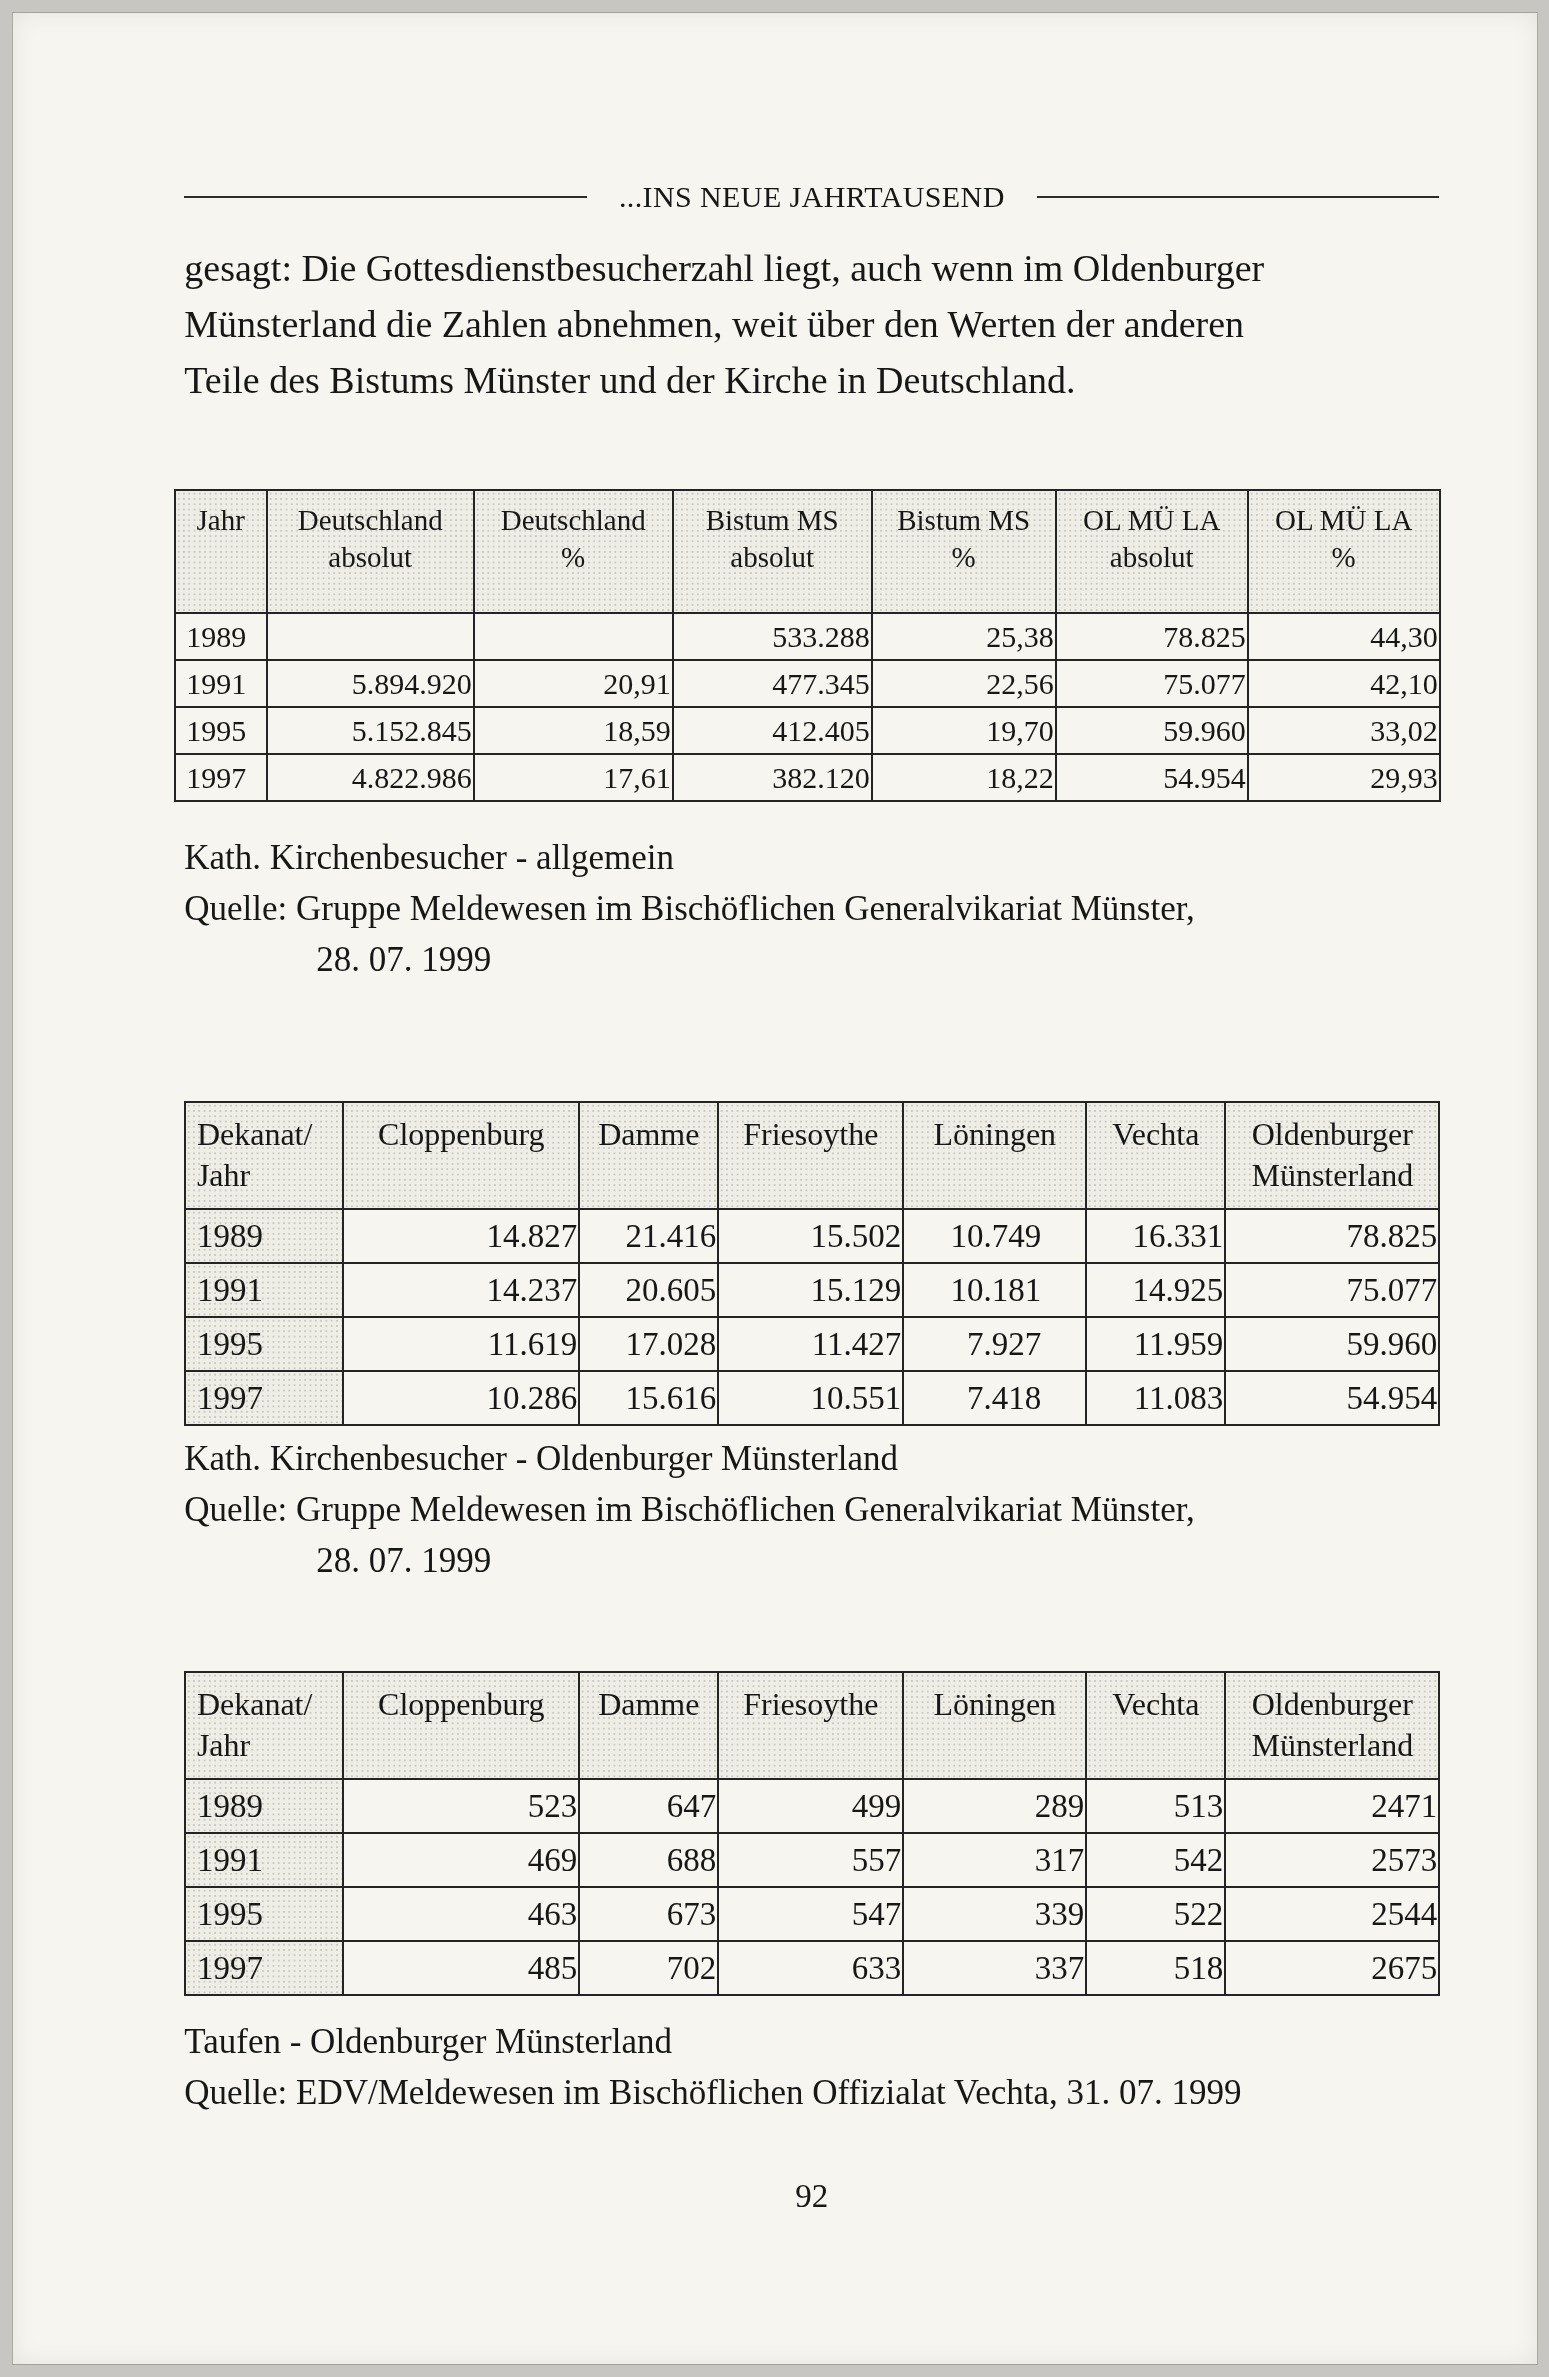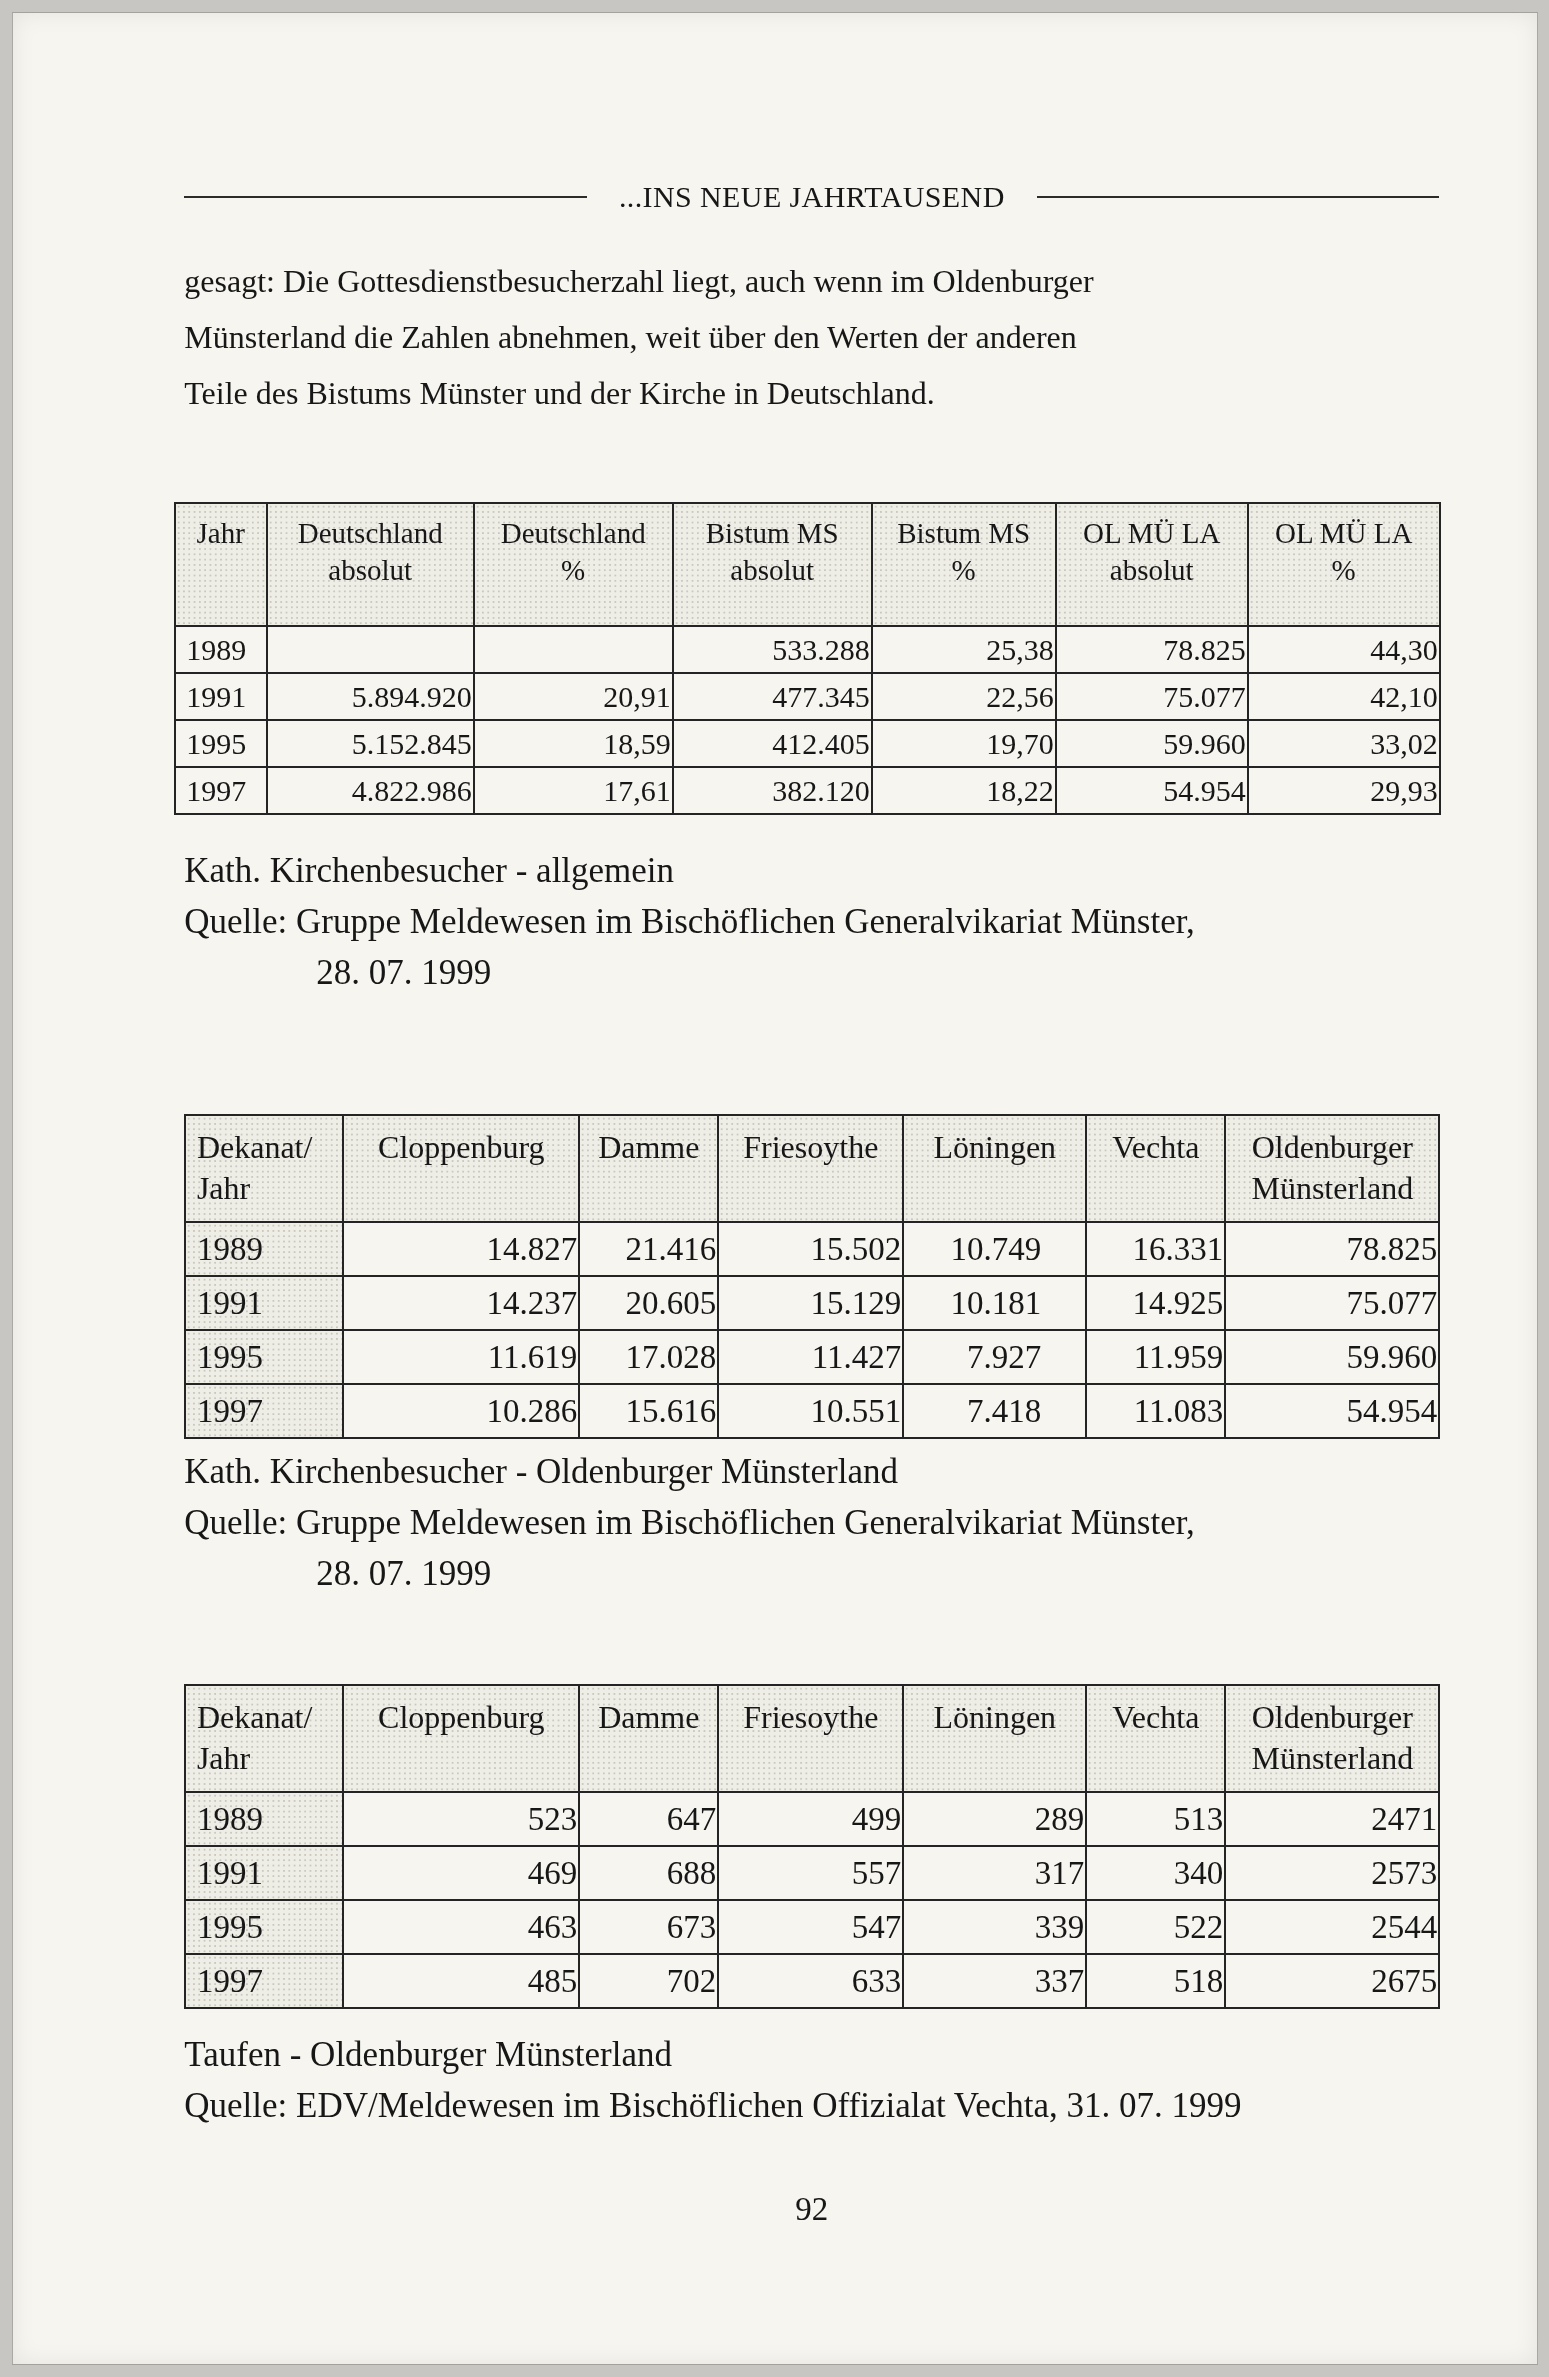--- a/index.html
+++ b/index.html
@@ -27,21 +27,21 @@
     display: flex; align-items: center; gap: 32px;
   }
   .rule { flex: 1; height: 2.6px; background: #2c2c2c; }
   .running-header-title {
     font-size: 30px; line-height: 37px; white-space: nowrap; letter-spacing: 0.4px;
   }
   .page-footer { margin-top: 26.4px; flex-direction: column; }
   .page-footer .page-number { font-size: 33px; line-height: 41px; }
 
   
-  .paragraph { margin-top: 38px; font-size: 32px; line-height: 56px; }
+  .paragraph { margin-top: 25px; font-size: 38px; line-height: 56px; }
 
   
   table { border-collapse: collapse; table-layout: fixed; }
   th, td { border: 2.6px solid #242424; overflow: hidden; }
   th {
     font-weight: normal; vertical-align: top; text-align: center;
     padding-top: 10.6px;
   }
   .hl { display: block; }
   .shaded {
@@ -311,21 +311,21 @@
           <td>289</td>
           <td>513</td>
           <td>2471</td>
         </tr>
         <tr>
           <td class="year shaded">1991</td>
           <td>469</td>
           <td>688</td>
           <td>557</td>
           <td>317</td>
-          <td>340</td>
+          <td>542</td>
           <td>2573</td>
         </tr>
         <tr>
           <td class="year shaded">1995</td>
           <td>463</td>
           <td>673</td>
           <td>547</td>
           <td>339</td>
           <td>522</td>
           <td>2544</td>

